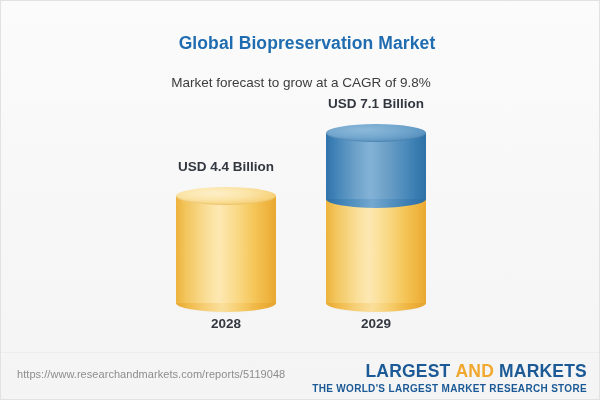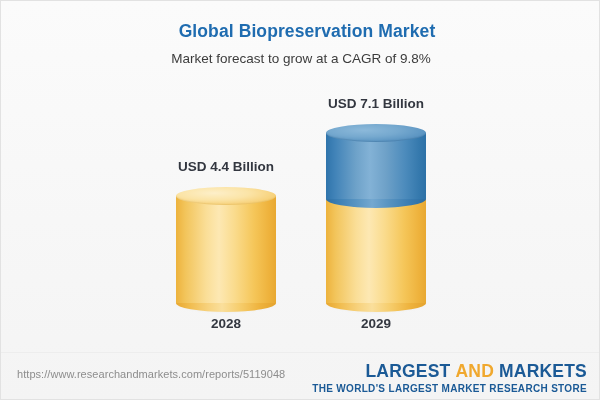--- a/index.html
+++ b/index.html
@@ -26,21 +26,21 @@
 
   
   .header {
     position: absolute;
     top: 0;
     left: 0;
     width: 600px;
     text-align: center;
   }
   .chart-title {
-    margin: 0;
+    margin: 12px;
     padding-top: 20px;
     font-size: 17.5px;
     font-weight: bold;
     color: #1f6cb0;
     letter-spacing: 0.1px;
     padding-left: 12px;
   }
   .chart-subtitle {
     margin: 0;
     padding-top: 9px;

